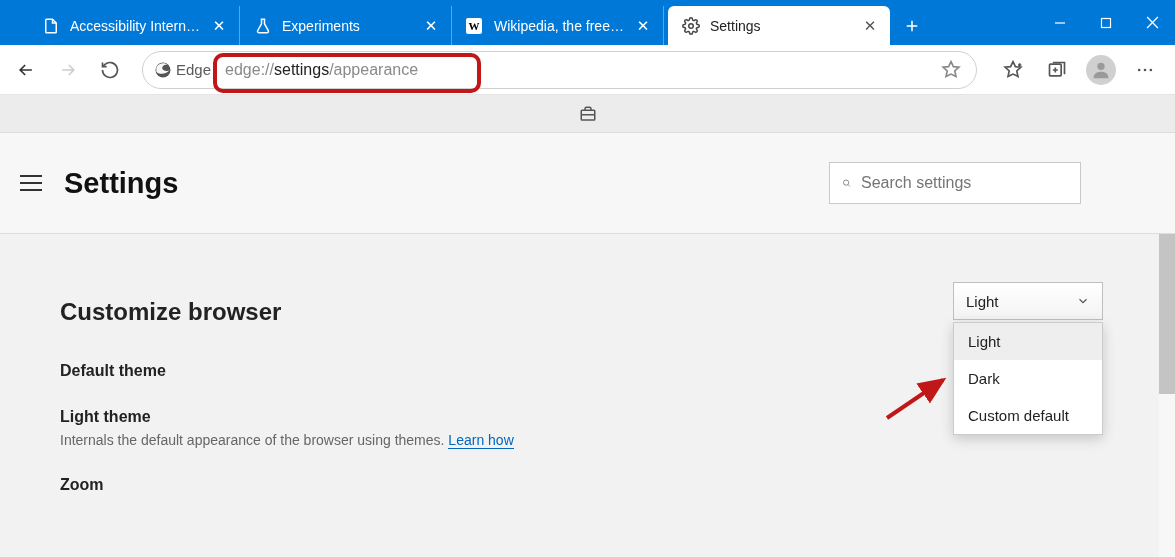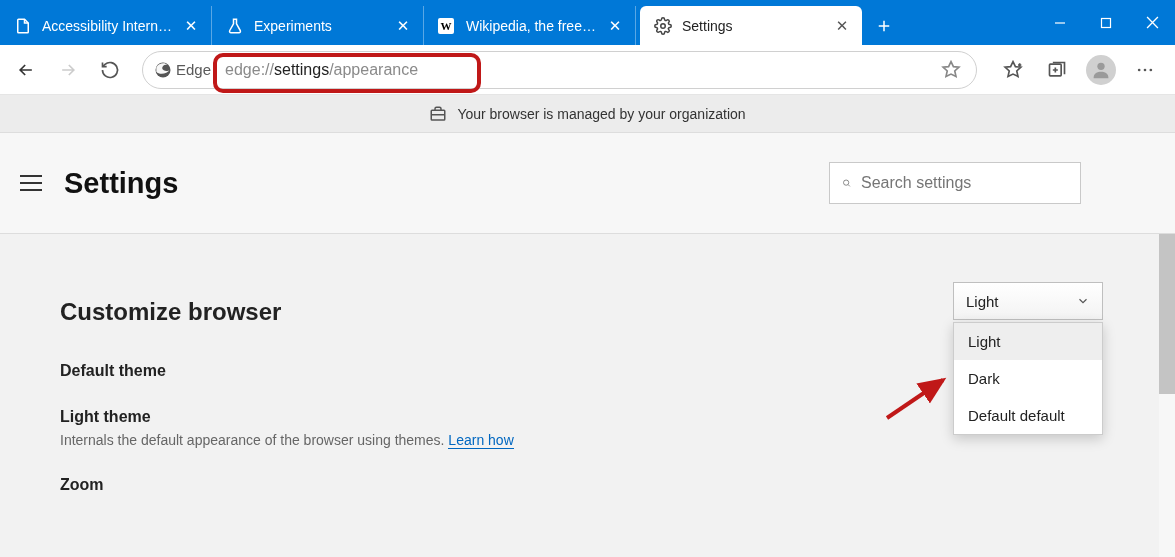--- a/index.html
+++ b/index.html
@@ -1,19 +1,19 @@
 <!DOCTYPE html>
 <html><head>
 <meta charset="utf-8">
 <style>
   * { box-sizing: border-box; margin: 0; padding: 0; font-family: "Segoe UI", Arial, sans-serif; }
   body { width: 1175px; height: 557px; overflow: hidden; background: #f2f2f2; }
 
   
-  .titlebar { height: 45px; background: #0078d7; display: flex; align-items: center; }
+  .titlebar { height: 45px; background: #0078d7; display: flex; align-items: center; padding-left: 28px; }
   .tabs { display: flex; height: 45px; align-items: flex-end; flex: 1; }
   .tab {
     height: 39px; display: flex; align-items: center; padding: 0 8px 0 14px;
     font-size: 14px; color: #fff; position: relative; min-width: 0;
     border-right: 1px solid rgba(255,255,255,.35);
   }
   .tab.active { background: #fff; color: #222; border-radius: 6px 6px 0 0; border-right: none; margin-left: 4px; width: 222px; }
   .tab .fav { width: 18px; height: 18px; margin-right: 10px; flex: 0 0 18px; }
   .tab .label { flex: 1; white-space: nowrap; overflow: hidden; text-overflow: ellipsis; }
   .tab .close { width: 24px; height: 24px; border-radius:2px; display:flex; align-items:center; justify-content:center; margin-left:6px; font-size:15px; }
@@ -198,21 +198,20 @@
         </svg>
     </div>
   </div>
 </div>
 
 <div class="managed">
   <svg width="18" height="18" viewBox="0 0 24 24" fill="none" stroke="#555" stroke-width="2">
       <rect x="3" y="7" width="18" height="13" rx="1"></rect>
       <path d="M8 7V5a2 2 0 0 1 2-2h4a2 2 0 0 1 2 2v2M3 13h18"></path>
     </svg>
-  <span>Your browser is managed by your organization</span>
 </div>
 
 <div class="settings-header">
   <div class="hamburger">
       <span></span>
       <span></span>
       <span></span>
     </div>
   <div class="settings-title">Settings</div>
   <div class="search-settings">
@@ -252,21 +251,21 @@
   <div class="select">
     <span>Light</span>
     <svg width="14" height="14" viewBox="0 0 24 24" fill="none" stroke-width="2">
         <path d="M6 9l6 6 6-6"></path>
       </svg>
   </div>
 
   <div class="dropdown">
     <div class="opt selected">Light</div>
     <div class="opt">Dark</div>
-    <div class="opt">Default default</div>
+    <div class="opt">Custom default</div>
   </div>
 
   <svg class="arrow-annot" width="70" height="50" viewBox="0 0 70 50">
     <defs>
         <marker id="ah" markerWidth="8" markerHeight="8" refX="6" refY="3" orient="auto">
           <path d="M0 0l7 3-7 3z" fill="#c01818"></path>
         </marker>
       </defs>
     <path d="M4 46 L60 8" stroke="#c01818" stroke-width="4" marker-end="url(#ah)"></path>
   </svg>

